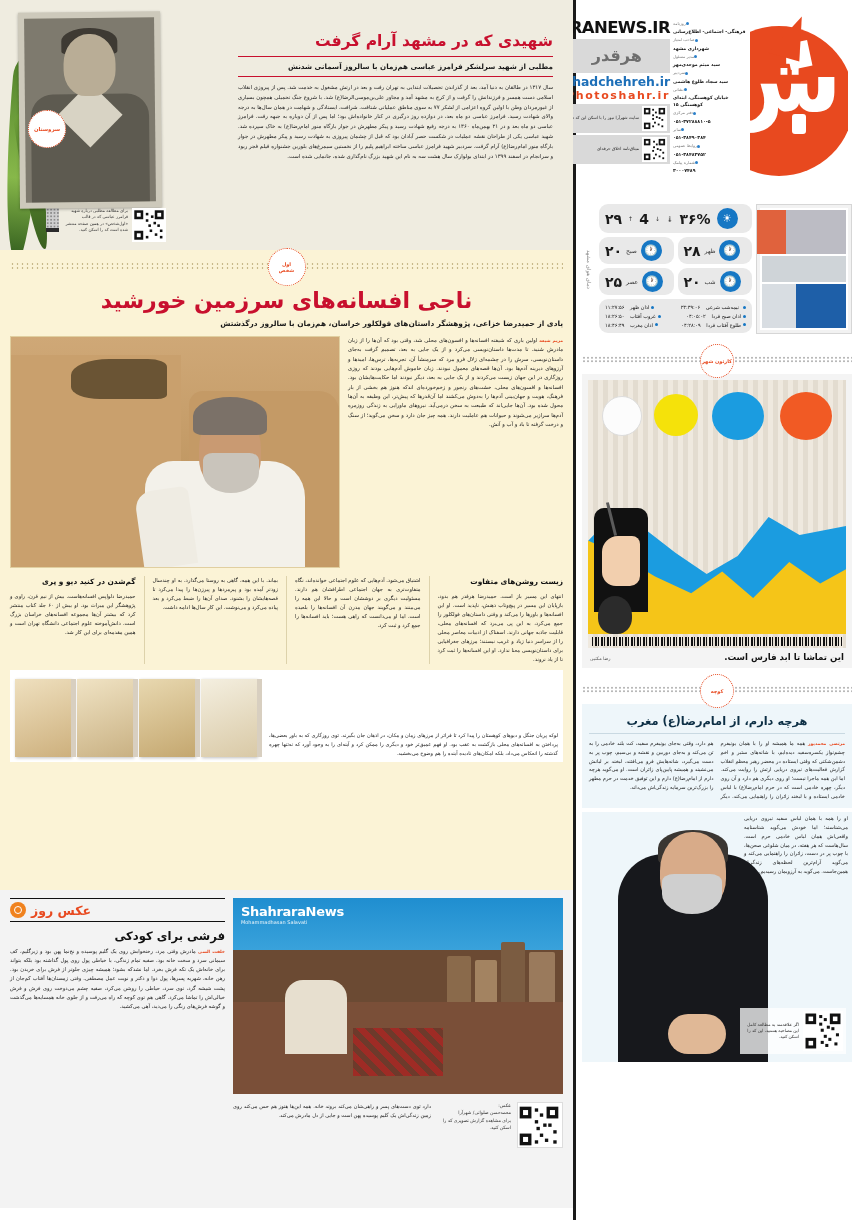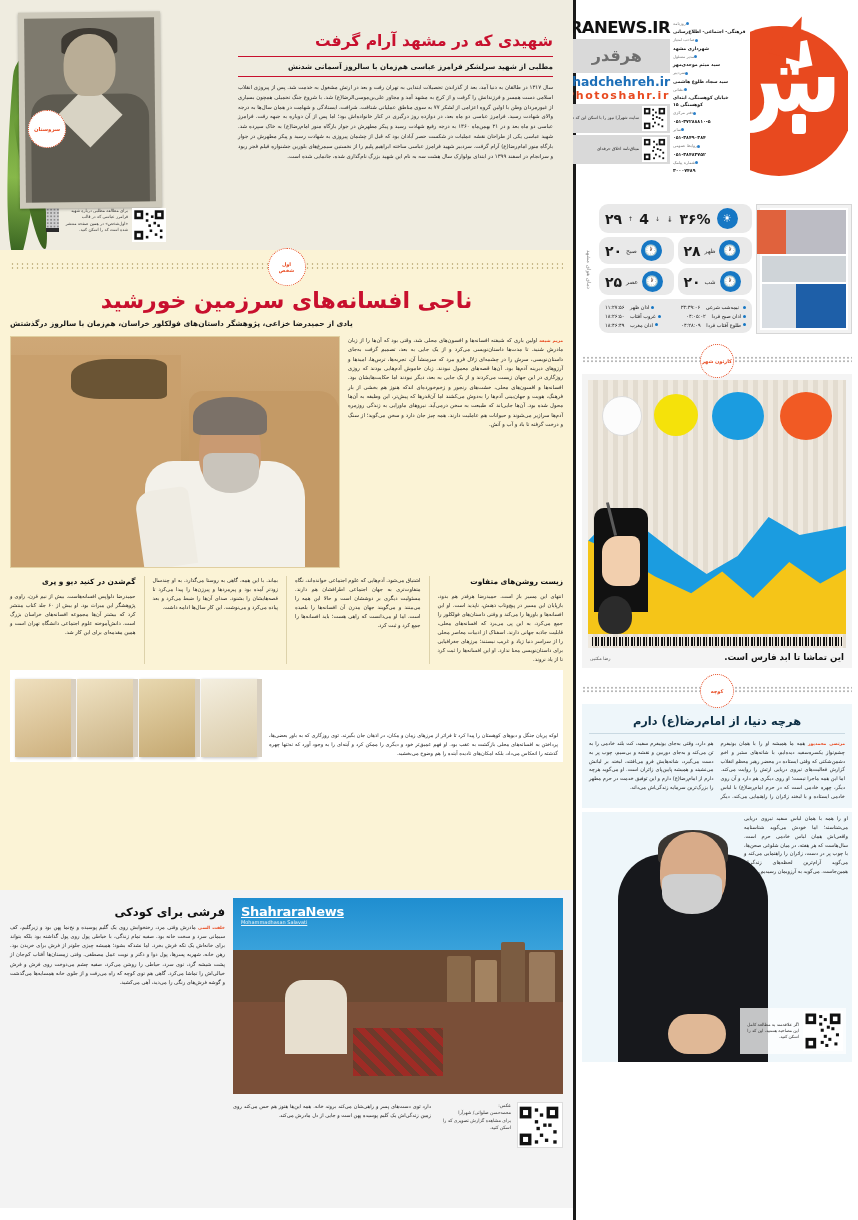--- a/index.html
+++ b/index.html
@@ -339,21 +339,21 @@
     background-size: 5px 4px; }
   .feature-badge {
     position: absolute; left: 50%; transform: translateX(-50%); top: -2px;
     width: 38px; height: 38px; border-radius: 50%; background: #fff;
     border: 1.6px dotted #e8491f; display: flex; flex-direction: column;
     align-items: center; justify-content: center; font-size: 5px;
     font-weight: bold; color: #e8491f; line-height: 1.3;
   }
   .f-title { font-size: 22px; font-weight: bold; color: #c8102e; text-align: center;
     margin: 10px 0 6px 0; }
-  .f-sub { font-size: 7.4px; font-weight: bold; color: #1a1a1a; text-align: left;
+  .f-sub { font-size: 7.4px; font-weight: bold; color: #1a1a1a; text-align: right;
     margin-bottom: 8px; }
   .f-main-row { display: flex; gap: 8px; }
   .f-photo { flex: 0 0 330px; height: 232px; background: #c8a06a; position: relative;
     overflow: hidden; border: 1px solid #e0cfa0; }
   .ruin { position: absolute; inset: 0; background: linear-gradient(180deg,#cfa877,#b78d55); }
   .ruin-b1 { position: absolute; top: 54px; right: 0; width: 150px; height: 180px; background: #c49a66; border-radius: 14px 20px 0 0; }
   .ruin-b2 { position: absolute; top: 18px; left: 0; width: 170px; height: 214px; background: #c9a06d; }
   .ruin-dark { position: absolute; top: 22px; left: 60px; width: 96px; height: 40px; background: #6a5434; border-radius: 40% 20% 10% 30%; }
   .man-head { position: absolute; bottom: 78px; right: 78px; width: 62px; height: 76px;
     background: #c99a72; border-radius: 46% 46% 40% 40%; }
@@ -387,21 +387,21 @@
   .rugwall { position: absolute; top: 52px; right: 0; left: 0; bottom: 0; background: #6b4a33; }
   .r1 { top: 54px; right: 8px; width: 26px; height: 146px; background: #9a7a5c; }
   .r2 { top: 44px; right: 38px; width: 24px; height: 156px; background: #7b5c41; }
   .r3 { top: 62px; right: 66px; width: 22px; height: 138px; background: #a38361; }
   .r4 { top: 58px; right: 92px; width: 24px; height: 142px; background: #8a6a4b; }
   .rstack { position: absolute; bottom: 0; right: 0; left: 0; height: 92px; background: #7a4f38; }
   .rpat { position: absolute; bottom: 18px; right: 120px; width: 90px; height: 48px;
     background: repeating-linear-gradient(45deg,#9e2b25 0 6px,#6d3a2b 6px 12px); }
   .person { position: absolute; bottom: 40px; left: 52px; width: 62px; height: 74px;
     background: #e7dfcf; border-radius: 18px 18px 0 0; }
-  .wm { position: absolute; top: 6px; left: 8px; color: #fff; text-decoration: underline; }
+  .wm { position: absolute; top: 6px; left: 8px; color: #fff; }
   .wm .n1 { font-size: 13px; font-weight: bold; letter-spacing: -0.3px; direction: ltr; }
   .wm .n2 { font-size: 5px; opacity: .9; direction: ltr; }
   .potd-cap { display: flex; gap: 6px; margin-top: 8px; align-items: flex-start; }
   .potd-cap .qr-box { width: 46px; height: 46px; flex: 0 0 46px; background: #fff; padding: 2px;
     border: 1px solid #ddd; }
   .potd-cap .ct { font-size: 4.6px; line-height: 1.6; color: #333; width: 74px; text-align: right; }
   .potd-cap .body { flex: 1; font-size: 5.1px; line-height: 1.74; color: #1a1a1a; text-align: justify; }
 
   .potd-right { flex: 1; }
   .potd-head { display: flex; align-items: center; justify-content: flex-end; gap: 5px;
@@ -625,21 +625,21 @@
         <div class="sign">رضا مکتبی</div>
       </div>
     </div>
 
     <div class="sec-badge-wrap">
       <div class="dotline"></div>
       <div class="sec-badge">کوچه</div>
     </div>
 
     <div class="art-block">
-      <div class="art-title">هرچه دنیا، از امام‌رضا(ع) دارم</div>
+      <div class="art-title">هرچه دارم، از امام‌رضا(ع) مغرب</div>
       <div class="rule"></div>
       <div class="cols2">
         <span class="lead-name">مرتضی محمدپور</span>
         <span>همه ما همیشه او را با همان یونیفرم چشم‌نواز یکسره‌سفید دیده‌ایم، با شانه‌های ستبر و اخم دشمن‌شکنی که وقتی ایستاده در محضر رهبر معظم انقلاب گزارش فعالیت‌های نیروی دریایی ارتش را روایت می‌کند. اما این همه ماجرا نیست؛ او روی دیگری هم دارد و آن روی دیگر، چهره خادمی است که در حرم امام‌رضا(ع) با لباس خادمی ایستاده و با لبخند زائران را راهنمایی می‌کند.</span>
         <span>دیگر هم دارد، وقتی به‌جای یونیفرم سفید، کت بلند خادمی را به تن می‌کند و به‌جای دوربین و نقشه و بی‌سیم، چوب پر به دست می‌گیرد، شانه‌هایش فرو می‌افتند، لبخند بر لبانش می‌نشیند و همیشه پایین‌پای زائران است. او می‌گوید هرچه دارم از امام‌رضا(ع) دارم و این توفیق خدمت در حرم مطهر را بزرگ‌ترین سرمایه زندگی‌اش می‌داند.</span>
       </div>
     </div>
 
     <div class="portrait-area">
       <div class="portrait-text">او را همه با همان لباس سفید نیروی دریایی می‌شناسند؛ اما خودش می‌گوید شناسنامه واقعی‌اش همان لباس خادمی حرم است. سال‌هاست که هر هفته، در میان شلوغی صحن‌ها، با چوب پر در دست، زائران را راهنمایی می‌کند و می‌گوید آرام‌ترین لحظه‌های زندگی‌ام همین‌جاست. می‌گوید به آرزویمان رسیدیم...</div>
@@ -852,20 +852,26 @@
           <div class="ct">
             <div>عکس:</div>
             <div>محمدحسن صلواتی/ شهرآرا</div>
             <div>برای مشاهده گزارش تصویری کد را اسکن کنید.</div>
           </div>
           <div class="body">دارد توی دست‌های پسر و راهی‌شان می‌کند بروند خانه. همه این‌ها هنوز هم حس می‌کند روی زمین زندگی‌اش یک گلیم پوسیده پهن است و جایی از دل مادرش می‌کند.</div>
         </div>
       </div>
 
       <div class="potd-right">
+        <div class="potd-head">
+          <div class="ttl">عکس روز</div>
+          <div class="aperture">
+              <i></i>
+            </div>
+        </div>
         <div class="potd-title">فرشی برای کودکی</div>
         <div class="potd-body">
           <span class="lead-name">خلقت السی</span>
           <span>مادرش وقتی مرد، رختخوابش روی یک گلیم پوسیده و نخ‌نما پهن بود و زیرگلیم، کف سیمانی سرد و سخت خانه بود. صفیه تمام زندگی، با خیاطی پول روی پول گذاشته بود بلکه بتواند برای خانه‌اش یک تکه فرش بخرد. اما نشدکه بشود؛ همیشه چیزی جلوتر از فرش برای خریدن بود. رهن خانه، شهریه پسرها، پول دوا و دکتر و نوبت عمل مصطفی. وقتی زمستان‌ها آفتاب کم‌جان از پشت شیشه گرد، توی سرد، حیاطی را روشن می‌کرد، صفیه چشم می‌دوخت روی فرش و فرش خیالی‌اش را تماشا می‌کرد. گاهی هم توی کوچه که راه می‌رفت و از جلوی خانه همسایه‌ها می‌گذشت و گوشه فرش‌های رنگی را می‌دید، آهی می‌کشید.</span>
         </div>
       </div>
     </div>
   </div>
 </div>
 

